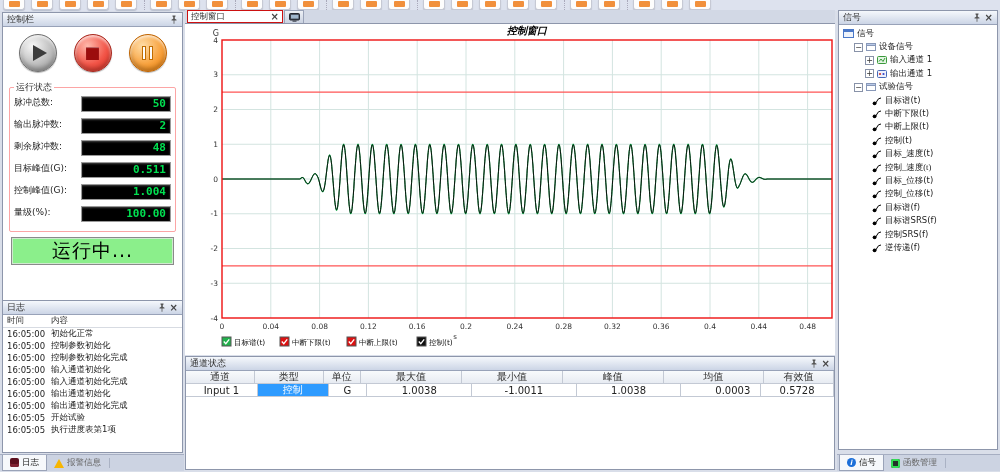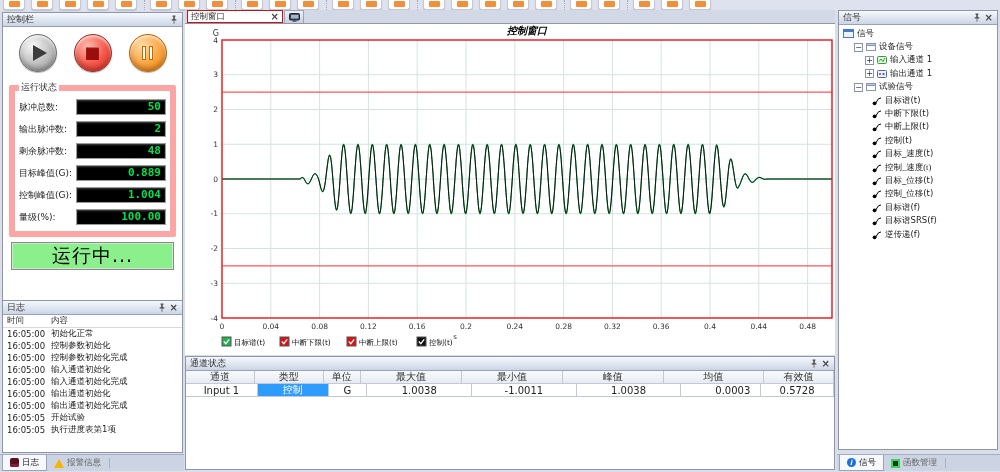--- a/index.html
+++ b/index.html
@@ -25,23 +25,23 @@
   #control-panel { left:2px; top:12px; width:181px; height:325px; }
   #transport { display:flex; justify-content:center; gap:17px; padding-top:7px; height:52px; flex:none; }
   .tp-btn { width:38px; height:38px; border-radius:50%; display:flex; align-items:center; justify-content:center; border:1px solid #777; box-shadow:inset 0 2px 3px rgba(255,255,255,.7), inset 0 -3px 4px rgba(0,0,0,.25), 0 1px 1px rgba(0,0,0,.3); }
   #play-button  { background:radial-gradient(circle at 35% 30%, #f7f7f7, #bdbdbd 55%, #8d8d8d); border-color:#6f6f6f; }
   #stop-button  { background:radial-gradient(circle at 35% 30%, #ffb8ab, #f25548 55%, #d92a1c); border-color:#a8281e; }
   #pause-button { background:radial-gradient(circle at 35% 30%, #ffdca6, #f8a23e 55%, #ee7d00); border-color:#bf6300; }
   .play-tri { width:0; height:0; border-left:14px solid #3c3c3c; border-top:8px solid transparent; border-bottom:8px solid transparent; margin-left:4px; }
   .stop-sq { width:13px; height:13px; background:#9c0d0d; box-shadow:inset 0 1px 1px rgba(255,255,255,.4); }
   .pause-bars { display:flex; gap:3px; }
   .pause-bars i { width:4px; height:14px; background:#fcfcfc; border:1px solid #c06c00; }
-  #status-group { margin:2px 6px 0 6px; border:6px solid #fca5a5; border-radius:2px; padding:2px 4px 3px 4px; flex:none; }
+  #status-group { margin:2px 6px 0 6px; border:1px solid #fca5a5; border-radius:2px; padding:2px 4px 3px 4px; flex:none; }
   #status-group legend { font-size:9px; color:#333; padding:0 2px; }
-  .field-row { display:flex; align-items:center; justify-content:space-between; height:22px; }
+  .field-row { display:flex; justify-content:space-between; height:22px; }
   .field-label { font-size:9px; color:#222; }
   .led { width:90px; height:16px; background:#000; border:1px solid #9a9a9a; box-shadow:inset 0 1px 2px rgba(255,255,255,.25); color:#00e050; font-family:"DejaVu Sans Mono","Liberation Mono",monospace; font-size:11px; font-weight:bold; text-align:right; line-height:14px; padding-right:4px; }
   #run-status { margin:5px 8px 0 8px; height:28px; background:#8bef8b; border:1px solid #8a8a8a; box-shadow:0 0 0 1px #cfe9cf inset; font-size:19px; letter-spacing:1px; color:#000; display:flex; align-items:center; justify-content:center; flex:none; }
   
   #log-panel { left:2px; top:300px; width:181px; height:153px; }
   #log-head-row { display:flex; height:13px; border-bottom:1px solid #d7dbe2; align-items:center; font-size:8.5px; color:#333; padding-left:4px; flex:none; }
   #log-head-row .c1 { width:44px; }
   .log-row { display:flex; height:12px; align-items:center; font-size:8.5px; padding-left:4px; }
   .log-row .c1 { width:44px; flex:none; }
   .log-row .c2 { white-space:nowrap; }
@@ -194,21 +194,21 @@
         <div class="field-row">
           <span class="field-label">输出脉冲数:</span>
           <div class="led">2</div>
         </div>
         <div class="field-row">
           <span class="field-label">剩余脉冲数:</span>
           <div class="led">48</div>
         </div>
         <div class="field-row">
           <span class="field-label">目标峰值(G):</span>
-          <div class="led">0.889</div>
+          <div class="led">0.511</div>
         </div>
         <div class="field-row">
           <span class="field-label">控制峰值(G):</span>
           <div class="led">1.004</div>
         </div>
         <div class="field-row">
           <span class="field-label">量级(%):</span>
           <div class="led">100.00</div>
         </div>
       </div>
@@ -563,20 +563,30 @@
         <span>目标谱SRS(f)</span>
       </div>
       <div class="tree-row" style="padding-left: 24px;">
         <span style="width: 4px; flex: 0 0 auto;"></span>
         <span class="tree-icon">
           <svg width="10" height="10" viewBox="0 0 10 10">
             <path d="M1.5 8 Q4 8 5 5 Q6 2 9 2" stroke="#000" stroke-width="1" fill="none"></path>
             <circle cx="2.6" cy="7.3" r="1.9" fill="#000"></circle>
           </svg>
         </span>
+        <span>控制SRS(f)</span>
+      </div>
+      <div class="tree-row" style="padding-left: 24px;">
+        <span style="width: 4px; flex: 0 0 auto;"></span>
+        <span class="tree-icon">
+          <svg width="10" height="10" viewBox="0 0 10 10">
+            <path d="M1.5 8 Q4 8 5 5 Q6 2 9 2" stroke="#000" stroke-width="1" fill="none"></path>
+            <circle cx="2.6" cy="7.3" r="1.9" fill="#000"></circle>
+          </svg>
+        </span>
         <span>逆传递(f)</span>
       </div>
     </div>
 </div>
 
 <div class="dock-tabbar" id="br-tabbar">
   <div class="dock-tab active">
     <span class="info-dot">i</span>
     <span>信号</span>
   </div>

